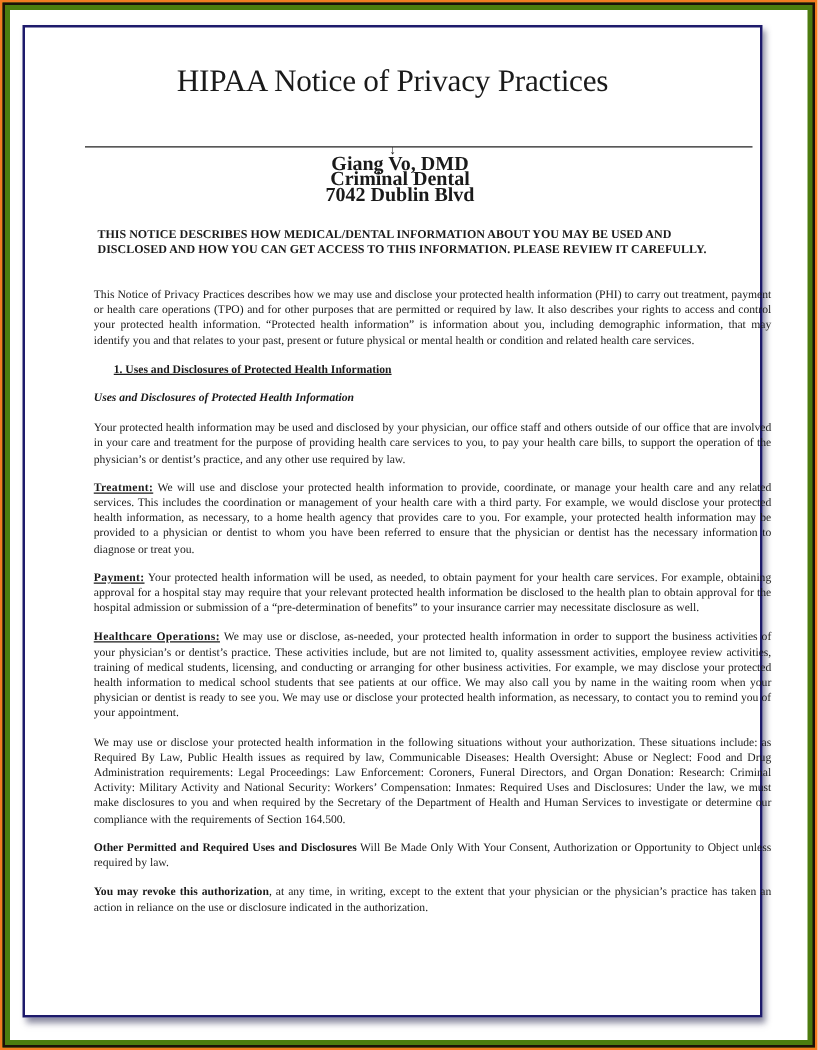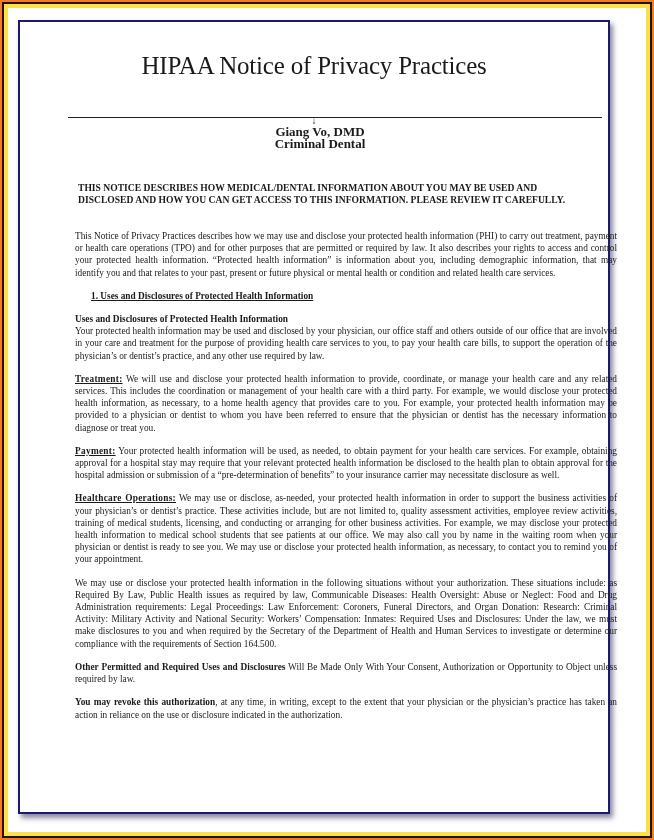--- a/index.html
+++ b/index.html
@@ -6,21 +6,21 @@
   body {
     width: 654px; height: 840px; overflow: hidden;
     background: #f47b20;
     position: relative;
     font-family: "Liberation Serif", "DejaVu Serif", serif;
     color: #1a1a1a;
   }
   .frame-outer {
     position: absolute; left: 2px; top: 2px; right: 2px; bottom: 2px;
     border: 2px solid #1c1008;
-    background: #fde047;
+    background: #4d7c0f;
   }
   .frame-inner {
     position: absolute; left: 4px; top: 4px; right: 4px; bottom: 4px;
     background: #ffffff;
   }
   .page {
     position: absolute; left: 10px; top: 12px; width: 588px; height: 790px;
     background: #ffffff;
     border: 2px solid #1d1a6b;
     box-shadow: 3px 4px 5px rgba(40,40,80,0.55);
@@ -32,50 +32,51 @@
   .title-rule {
     position: absolute; left: 48px; width: 534px; top: 95px;
     height: 0; border-top: 1.5px solid #222;
   }
   .arrow {
     position: absolute; left: 0; right: 0; top: 94px;
     text-align: center; font-size: 10px; line-height: 10px;
   }
   .address {
     position: absolute; left: 12px; right: 0; top: 104px;
-    text-align: center; font-weight: bold; font-size: 13px; line-height: 12.3px;
+    text-align: center; font-weight: bold; font-size: 16px; line-height: 12.3px;
   }
   .notice {
     position: absolute; left: 58px; width: 504px; top: 160px;
     text-align: left; font-weight: bold; font-size: 9.6px; line-height: 12.2px;
   }
   .body {
     position: absolute; left: 55px; width: 542px; top: 208px;
     font-size: 9.3px; line-height: 12.2px; text-align: justify;
   }
   .body p { margin: 0 0 11px 0; }
-  .body p.h { margin-bottom: 0; font-weight: bold; }
+  .body p.h { margin-bottom: 12px; font-weight: bold; font-style: italic; }
   .sec-heading { font-weight: bold; text-decoration: underline; margin: 0 0 11px 16px; }
   .lead-u { font-weight: bold; text-decoration: underline; letter-spacing: 0.3px; }
   .lead-b { font-weight: bold; }
 </style>
 </head>
 <body>
 
 <div class="frame-outer">
   <div class="frame-inner">
     <div class="page">
 
       <div class="doc-title">HIPAA Notice of Privacy Practices</div>
       <div class="title-rule"></div>
       <div class="arrow">↓</div>
 
       <div class="address">
         <div>Giang Vo, DMD</div>
         <div>Criminal Dental</div>
+        <div>7042 Dublin Blvd</div>
       </div>
 
       <div class="notice">THIS NOTICE DESCRIBES HOW MEDICAL/DENTAL INFORMATION ABOUT YOU MAY BE USED AND DISCLOSED AND HOW YOU CAN GET ACCESS TO THIS INFORMATION.  PLEASE REVIEW IT CAREFULLY.</div>
 
       <div class="body">
         <p>This Notice of Privacy Practices describes how we may use and disclose your protected health information (PHI) to carry out treatment, payment or health care operations (TPO) and for other purposes that are permitted or required by law. It also describes your rights to access and control your protected health information. “Protected health information” is information about you, including demographic information, that may identify you and that relates to your past, present or future physical or mental health or condition and related health care services.</p>
 
         <div class="sec-heading">1. Uses and Disclosures of Protected Health Information</div>
 
         <p class="h">Uses and Disclosures of Protected Health Information</p>

